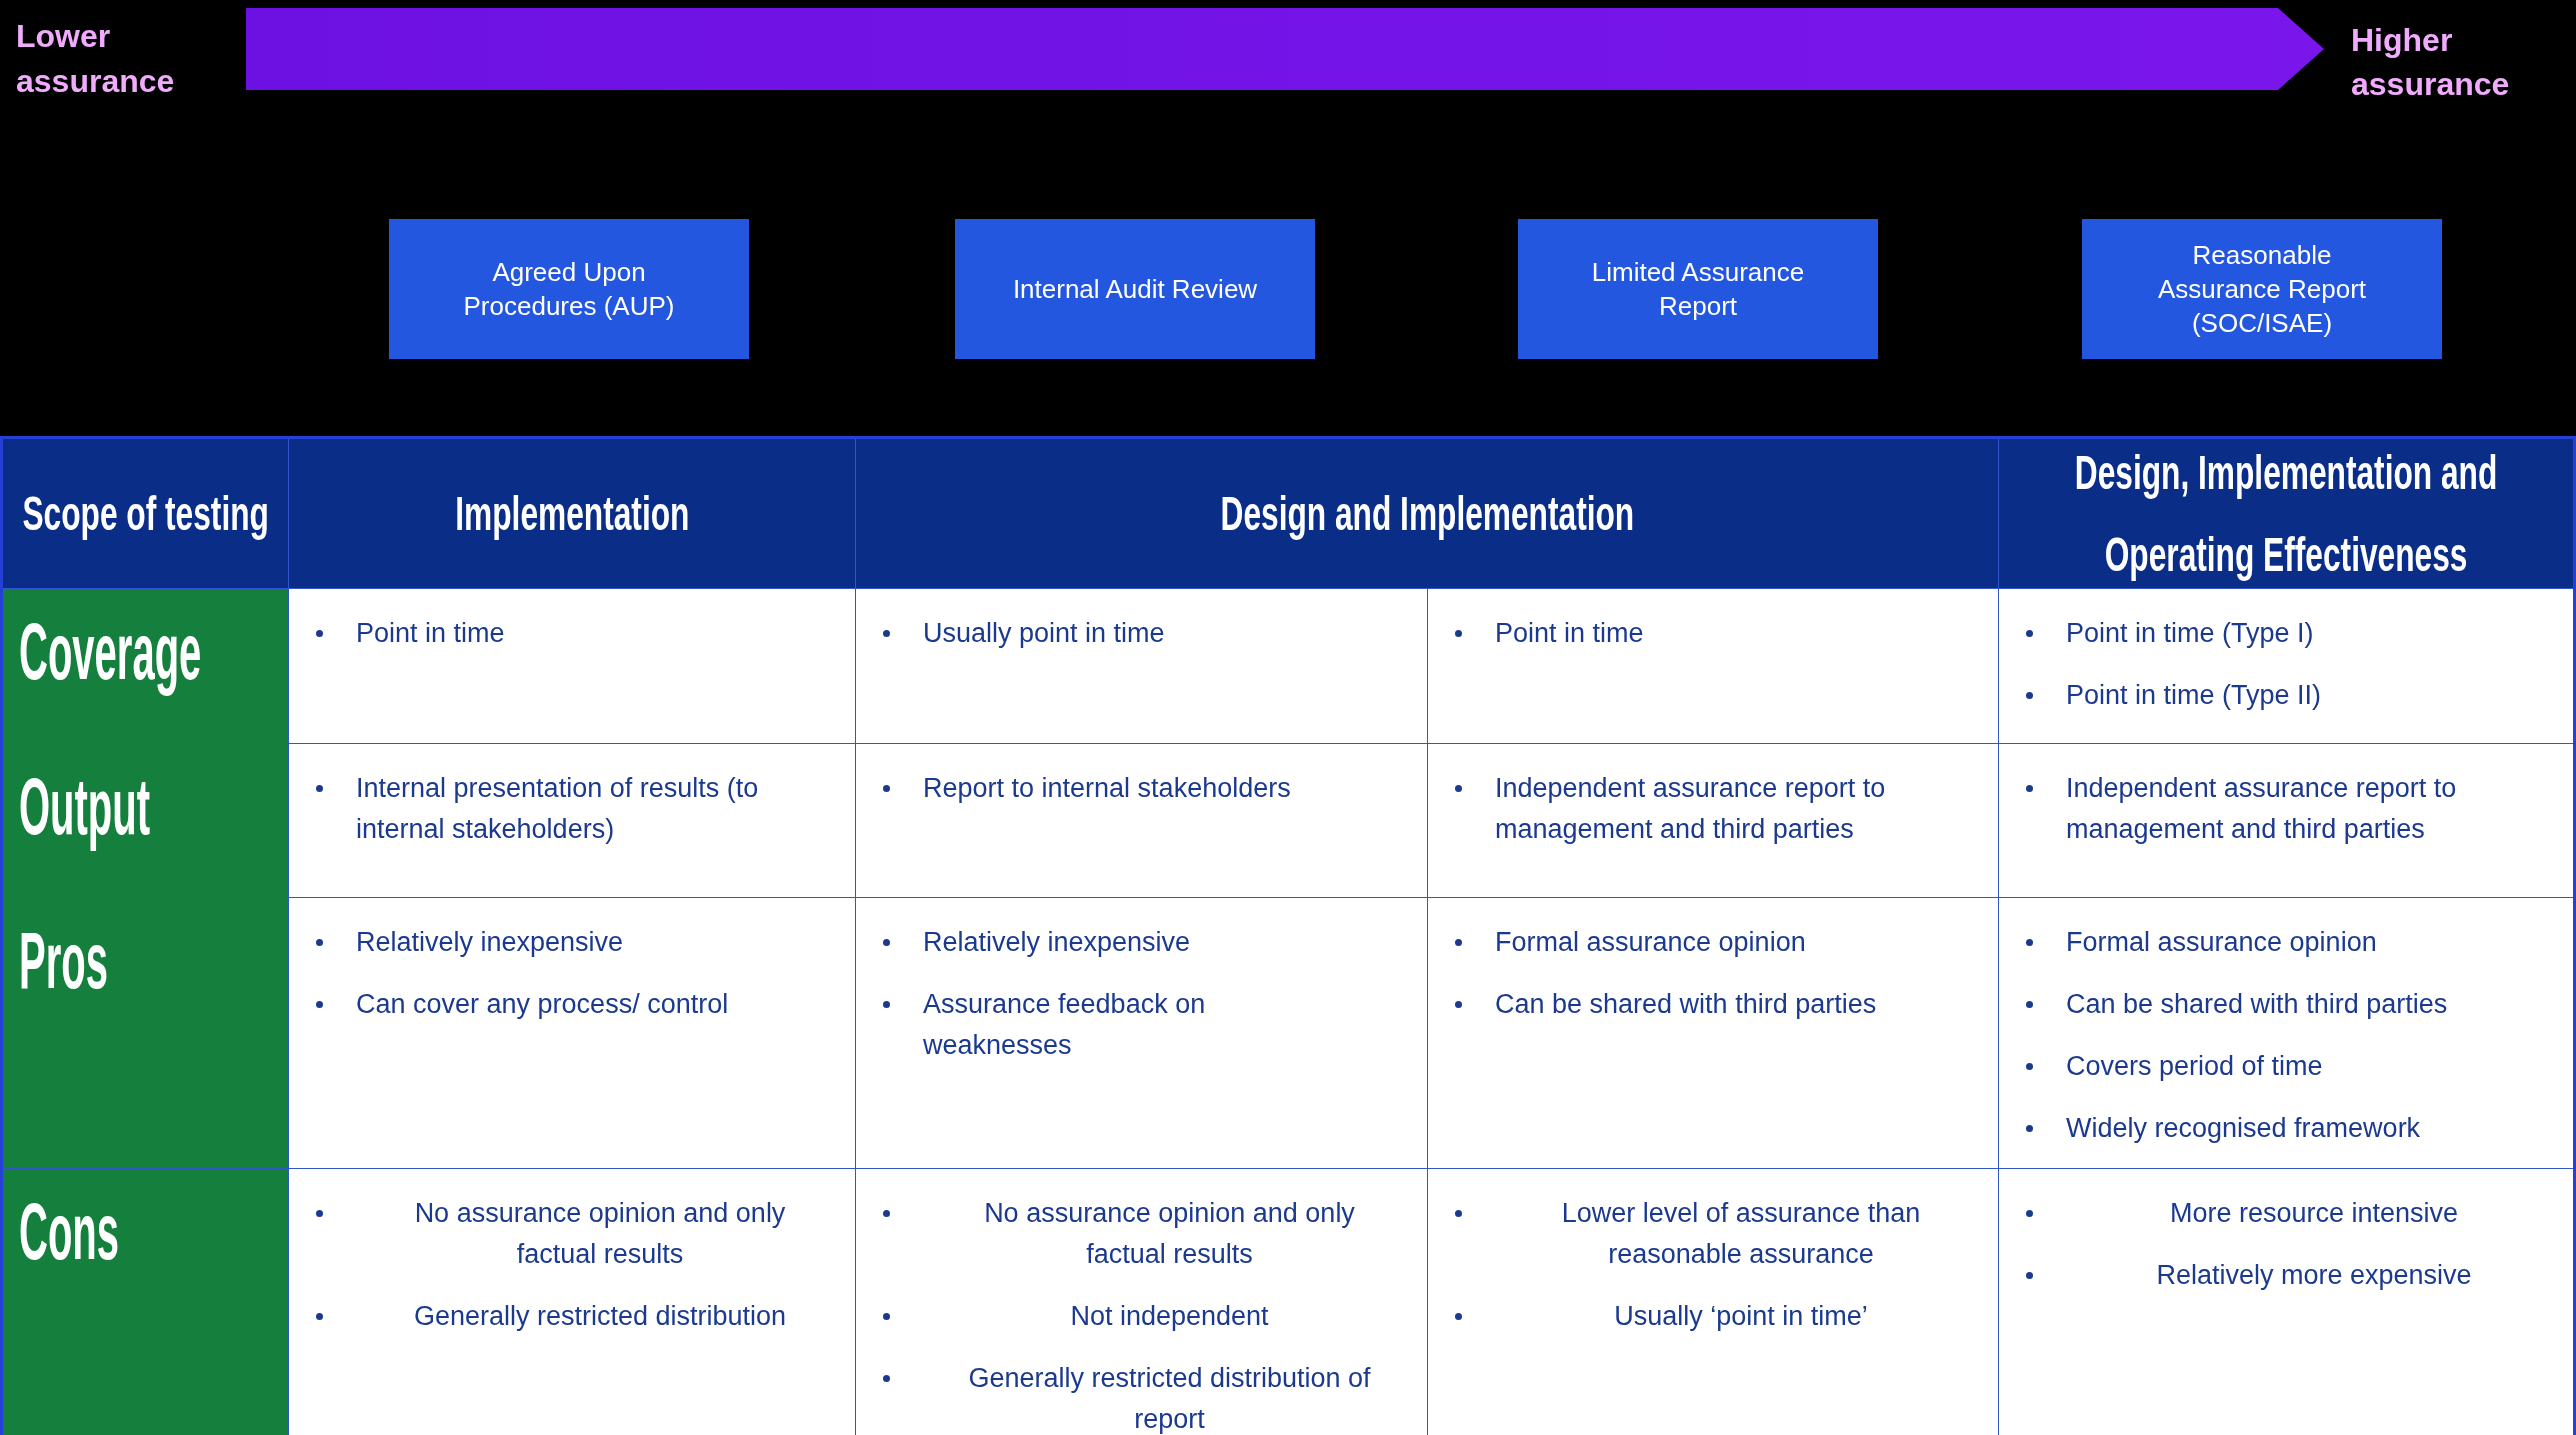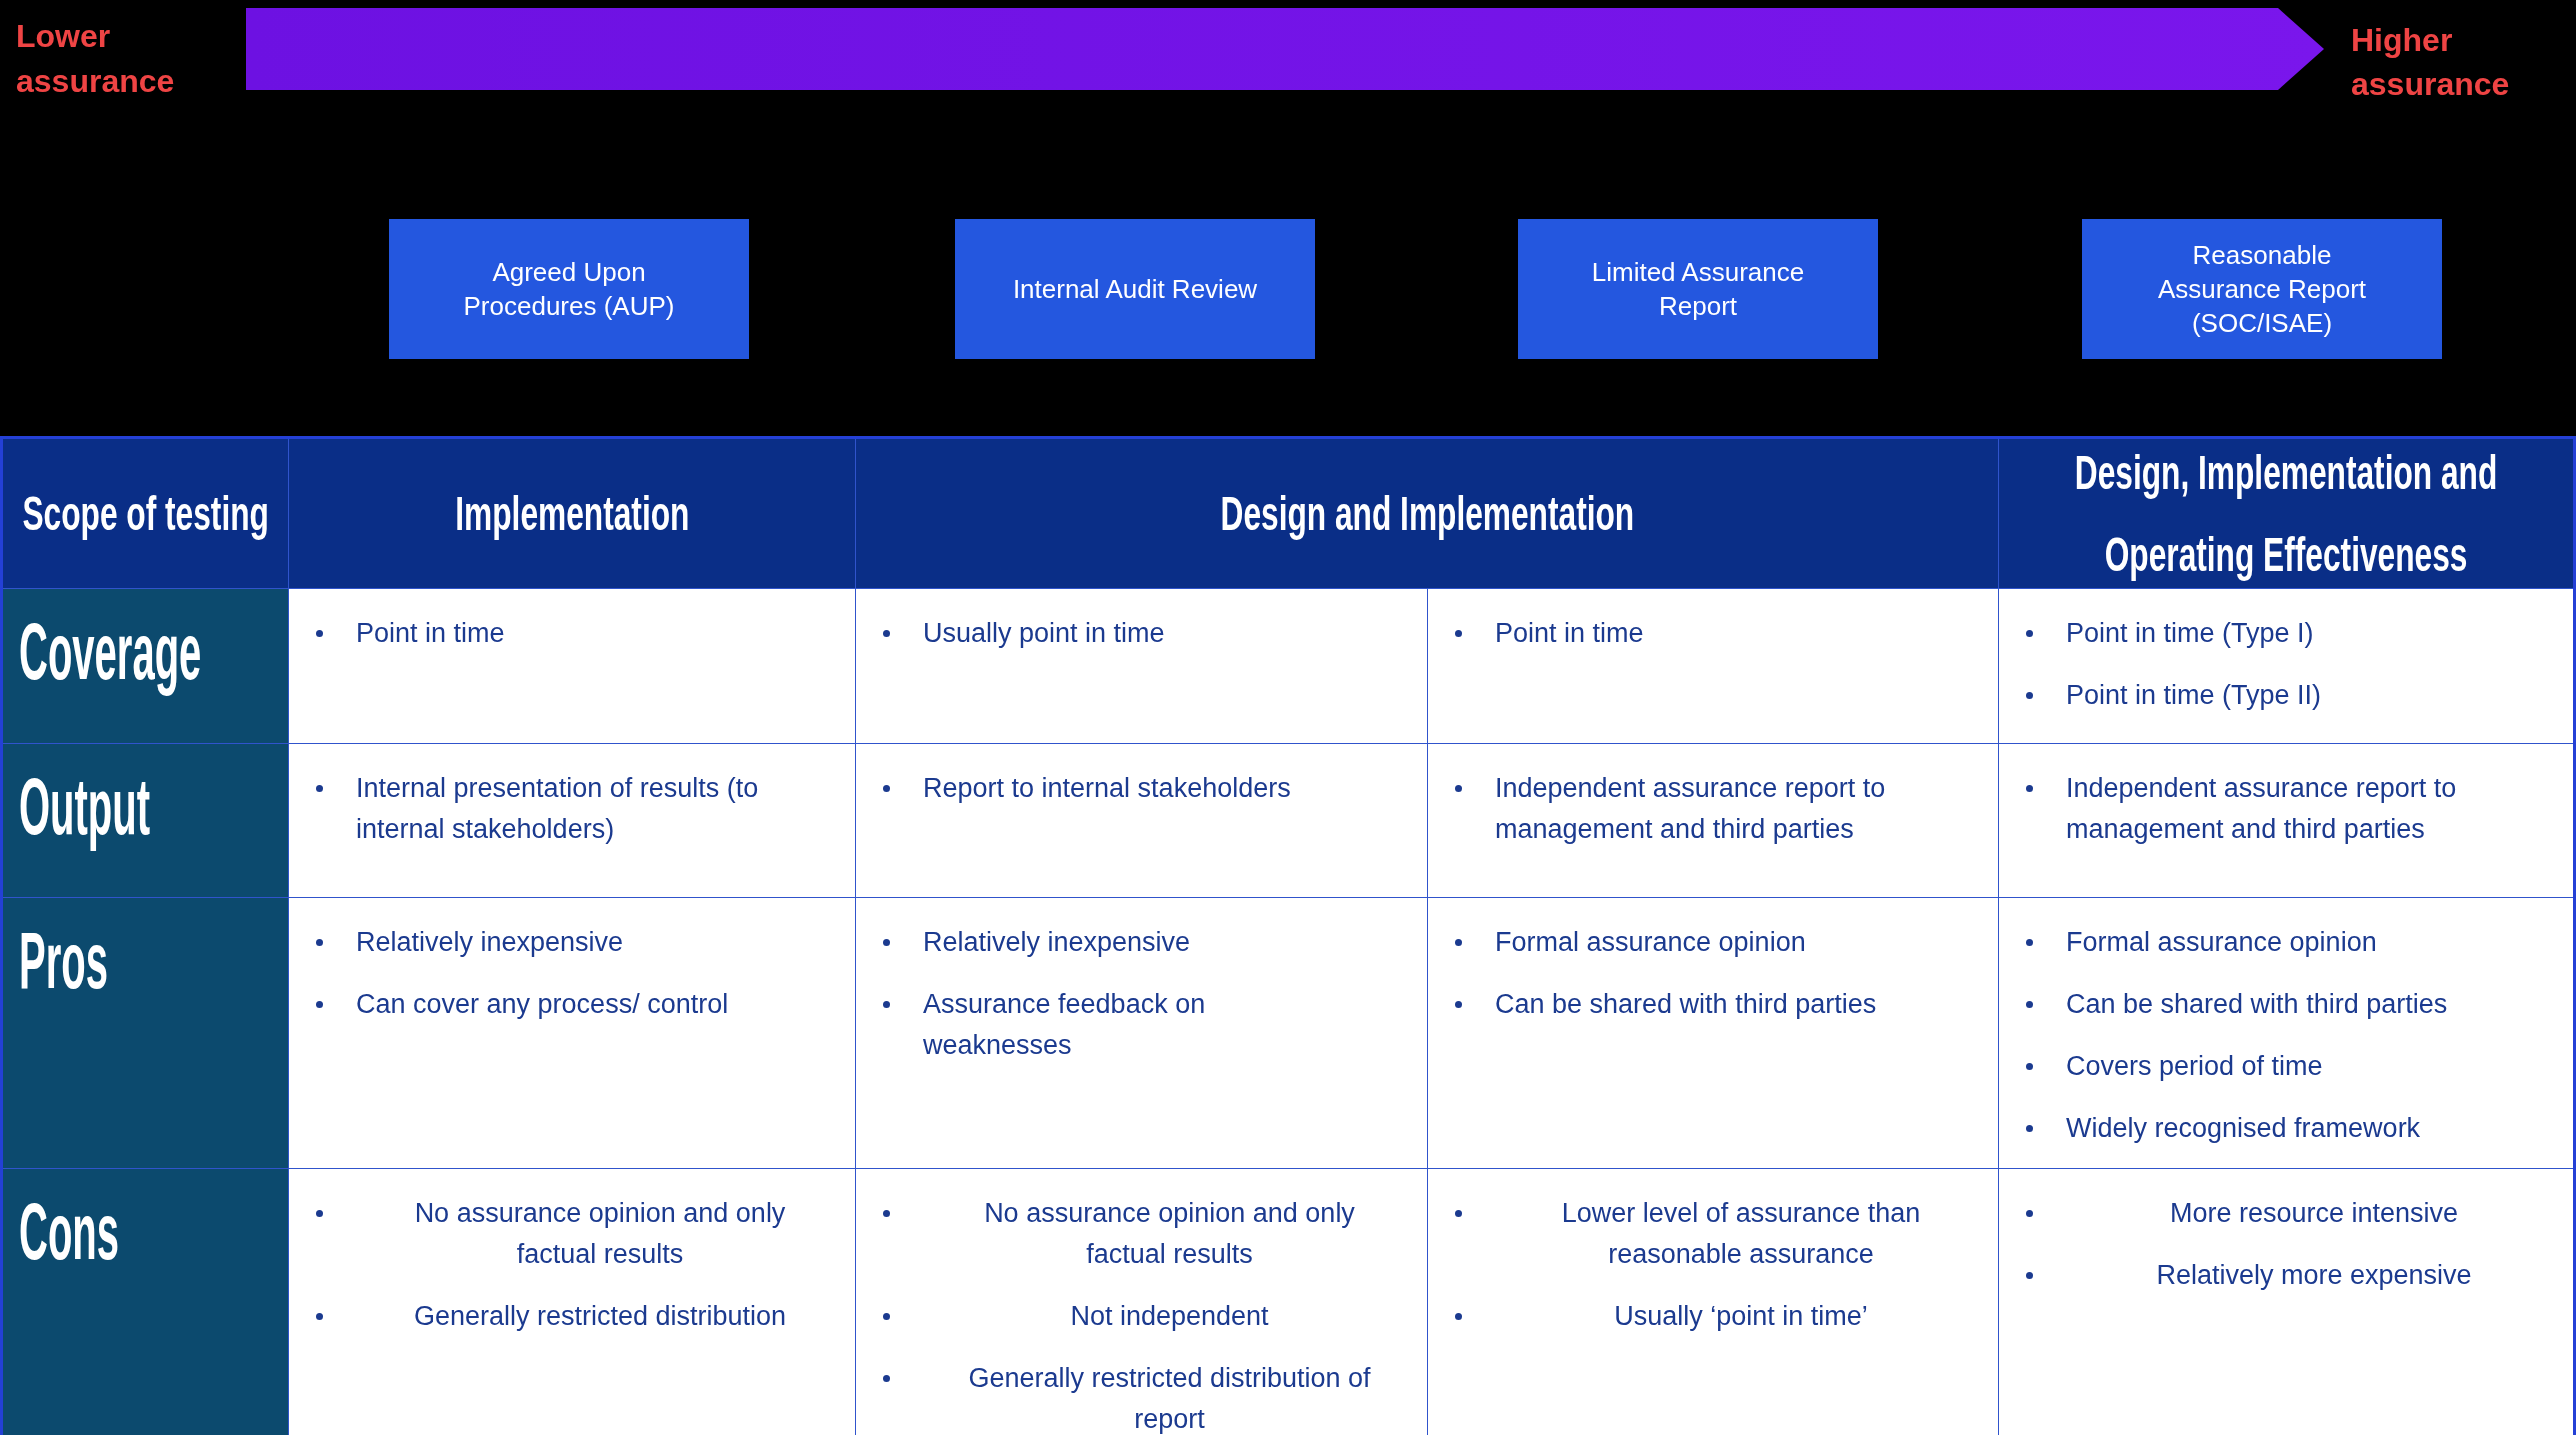--- a/index.html
+++ b/index.html
@@ -1,20 +1,20 @@
 <!DOCTYPE html>
 <html style="font-size:12.8px"><head>
 <meta charset="utf-8">
 <style>
   html,body{margin:0;padding:0;background:#000;}
   .stage{position:relative;width:2576px;height:1436px;background:#000;overflow:hidden;
          font-family:"Liberation Sans",sans-serif;}
 
   
-  .scale-label{position:absolute;font-weight:bold;color:#ef4444;font-size:32px;
+  .scale-label{position:absolute;font-weight:bold;color:#f0abfc;font-size:32px;
                line-height:1.38;white-space:pre-line;}
   .low-label{left:16px;top:14.4px;}
   .high-label{left:2351px;top:17.5px;}
   .arrow{position:absolute;left:246px;top:8px;width:2078px;height:82px;
          background:linear-gradient(90deg,#6d11e2 0%,#7a16ec 100%);
          clip-path:polygon(0 0,calc(100% - 46px) 0,100% 50%,calc(100% - 46px) 100%,0 100%);}
 
   
   .box{position:absolute;top:219px;width:360px;height:140px;background:#2457df;
        color:#fff;display:flex;align-items:center;justify-content:center;
@@ -28,21 +28,21 @@
        grid-template-rows:150px 155px 154px 271px 279px;margin-top:16px;}
   .cell{box-sizing:border-box;border-right:1.6px solid #3054cc;border-bottom:1.6px solid #3054cc;}
   .last-col{border-right:none;}
   .last-row{border-bottom:none;text-align:center;}
 
   .th{background:#0a2e87;color:#fff;display:flex;align-items:center;justify-content:center;}
   .th .ct{font-weight:bold;font-size:48px;line-height:1.7;white-space:pre;
           text-align:center;transform:scaleX(0.66);}
   .span2{grid-column:3 / 5;}
 
-  .rowlabel{background:#0c4a6e;display:flex;align-items:flex-start;
+  .rowlabel{background:#15803d;display:flex;align-items:flex-start;
             padding:21px 0 0 16px;}
   .rowlabel .ct{display:inline-block;font-weight:bold;font-size:80px;color:#fff;
                 line-height:1.05;white-space:pre;transform:scaleX(0.5);transform-origin:left top;}
 
   .bodycell{background:#fff;padding:24px 11px 0 22px;}
   .bullet{display:grid;grid-template-columns:45px 1fr;margin-bottom:21px;}
   .dot{width:7.2px;height:7.2px;border-radius:50%;background:#1b3a8f;margin-top:16.7px;margin-left:4.8px;}
   .btxt{font-size:27px;line-height:41px;color:#1b3a8f;white-space:pre-line;}
 </style>
 </head>

